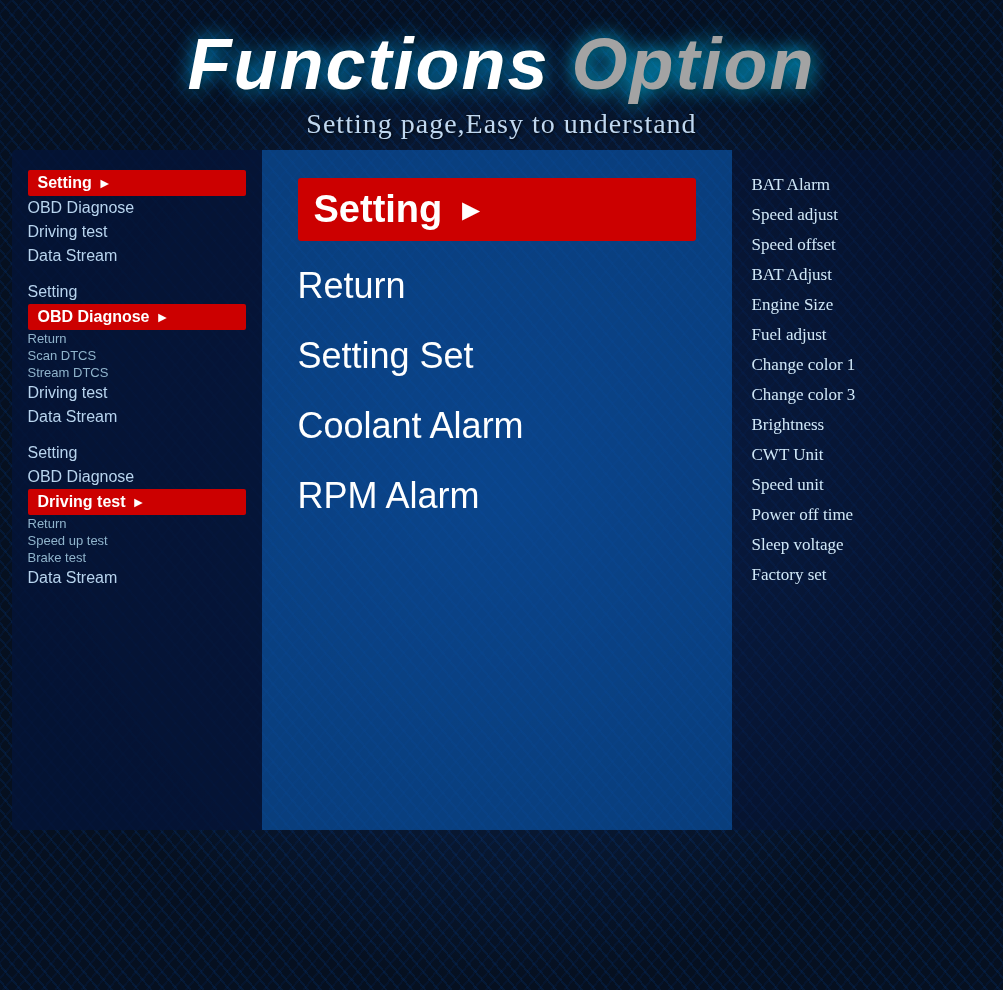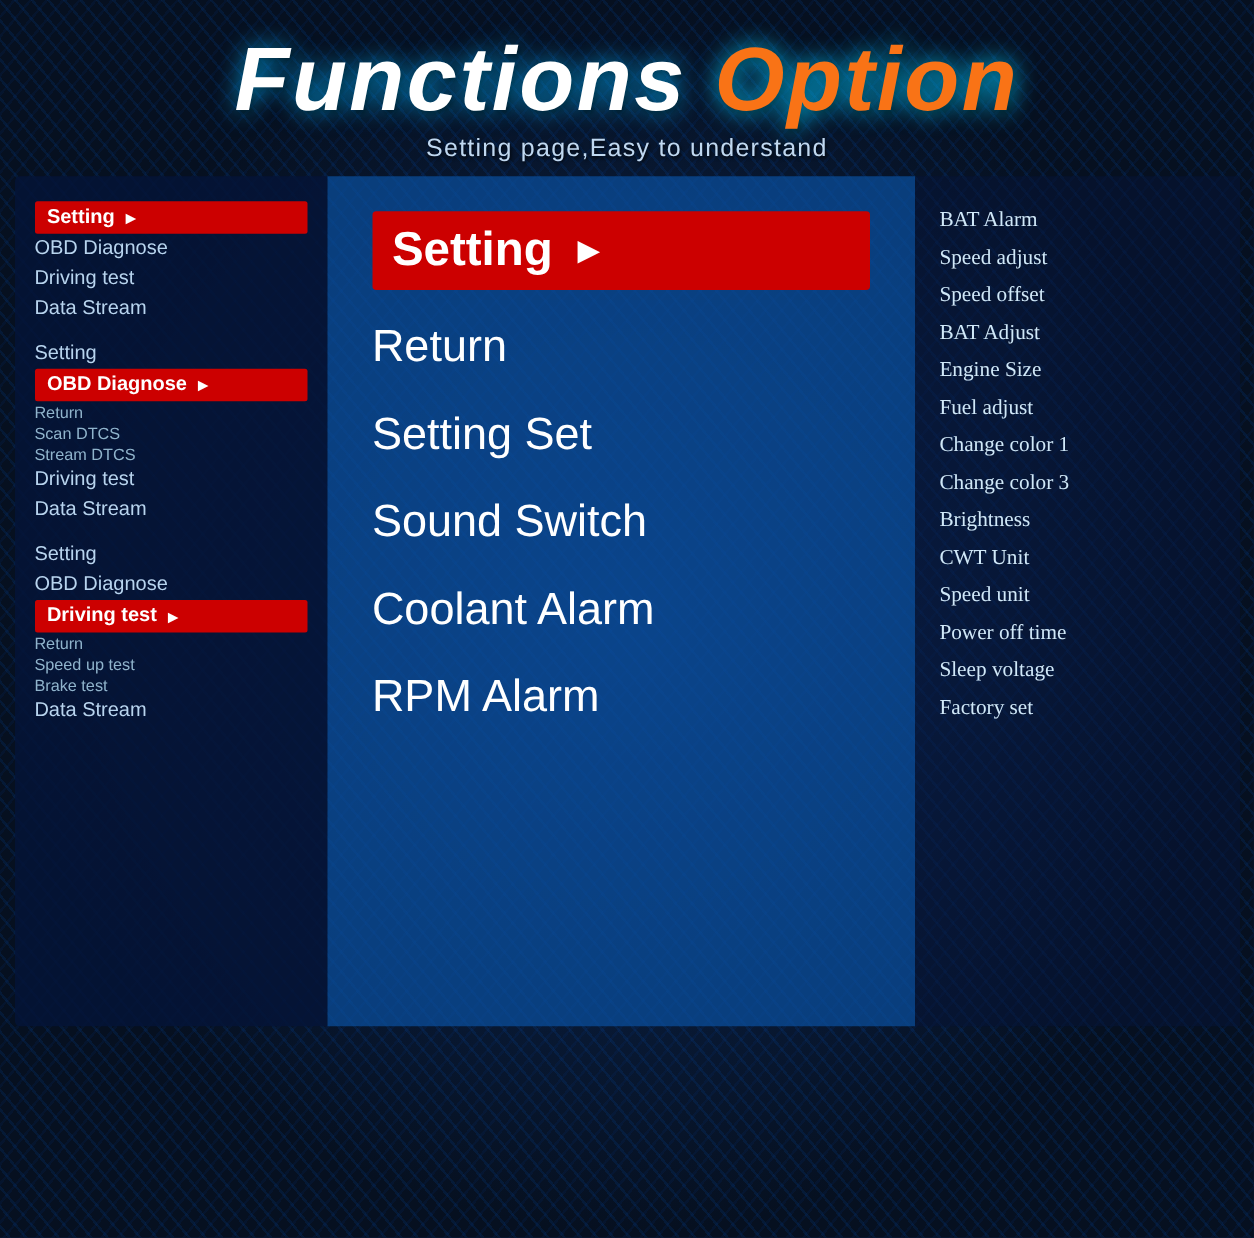--- a/index.html
+++ b/index.html
@@ -67,30 +67,31 @@
       font-size: 72px;
       font-weight: 900;
       font-style: italic;
       color: white;
       text-shadow: 0 0 20px rgba(0,180,255,0.8), 2px 2px 4px rgba(0,0,0,0.8);
       letter-spacing: 2px;
       line-height: 1;
     }
 
     .title span.cyan {
-      color: #f97316;
+      color: #a3a3a3;
       text-shadow: 0 0 20px rgba(0,200,255,1), 2px 2px 4px rgba(0,0,0,0.8);
     }
 
     .subtitle {
       color: #c0d8f0;
-      font-size: 20px;
+      font-size: 28px;
       margin-top: 8px;
       letter-spacing: 1px;
       text-shadow: 1px 1px 3px rgba(0,0,0,0.8);
+      font-family: Liberation Serif, serif;
     }
 
     
     .panels-row {
       display: flex;
       flex-direction: row;
       align-items: stretch;
       z-index: 10;
       width: 980px;
       height: 680px;
@@ -254,21 +255,20 @@
 
     </div>
 
     <div class="middle-panel">
       <div class="middle-item active">
         <span>Setting</span>
         <span class="arrow">►</span>
       </div>
       <div class="middle-item">Return</div>
       <div class="middle-item">Setting Set</div>
-      <div class="middle-item">Sound Switch</div>
       <div class="middle-item">Coolant Alarm</div>
       <div class="middle-item">RPM Alarm</div>
     </div>
 
     <div class="right-panel">
       <div class="right-item">BAT Alarm</div>
       <div class="right-item">Speed adjust</div>
       <div class="right-item">Speed offset</div>
       <div class="right-item">BAT Adjust</div>
       <div class="right-item">Engine Size</div>

